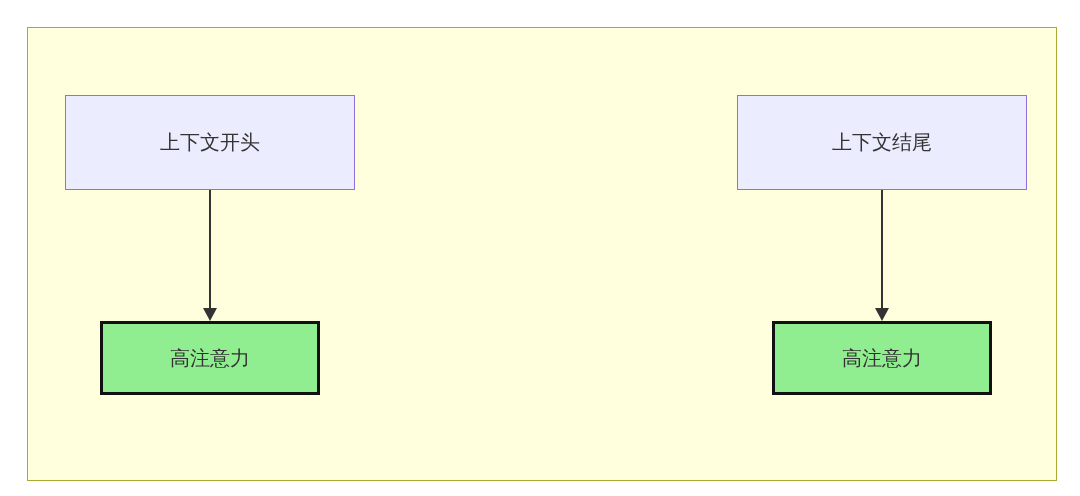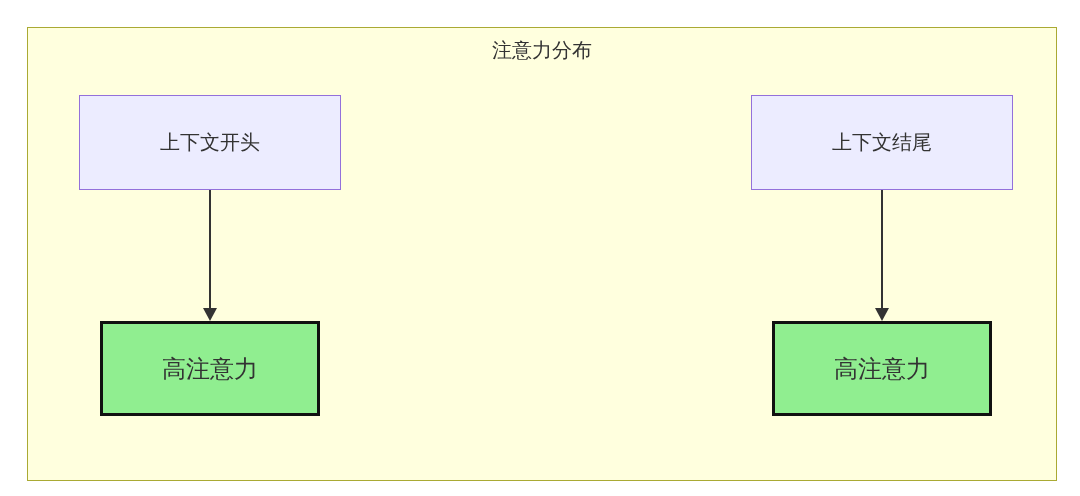--- a/index.html
+++ b/index.html
@@ -39,58 +39,57 @@
     top: 67px;
     width: 250px;
     display: flex;
     flex-direction: column;
     align-items: center;
   }
   .column.c1 { left: 57px; }
   .column.c2 { left: 395px; }
   .column.c3 { left: 729px; }
   .source-node {
-    width: 262px;
+    width: 290px;
     height: 95px;
     box-sizing: border-box;
     background: var(--node-fill, #ececff);
     border: 1px solid var(--node-border, #9370db);
     display: flex;
     align-items: center;
     justify-content: center;
     font-size: 20px;
     color: var(--text, #333333);
   }
   .edge {
     display: block;
     width: 16px;
     height: 131px;
   }
   .edge line { stroke: var(--edge, #333333); stroke-width: 2; }
   .edge polygon { fill: var(--edge, #333333); }
   .result-node {
     width: 220px;
-    height: 95px;
+    height: 74px;
     box-sizing: border-box;
     border: 3px solid var(--result-border, #111111);
     display: flex;
     align-items: center;
     justify-content: center;
-    font-size: 24px;
+    font-size: 20px;
     color: var(--text, #333333);
   }
   .result-node[data-level="high"] { background: var(--high-fill, #90ee90); }
   .result-node[data-level="low"]  { background: var(--low-fill, #ff9494); }
 </style>
 </head>
 <body>
 
 <div class="canvas">
   <div class="subgraph">
-    <div class="subgraph-title">注意力分布</div>
 
     <div class="column c1">
       <div class="source-node">
         <span>上下文开头</span>
       </div>
       <svg class="edge" viewBox="0 0 16 131">
         <line x1="8" y1="0" x2="8" y2="119"></line>
         <polygon points="8,131 1,118 15,118"></polygon>
       </svg>
       <div class="result-node" data-level="high">

